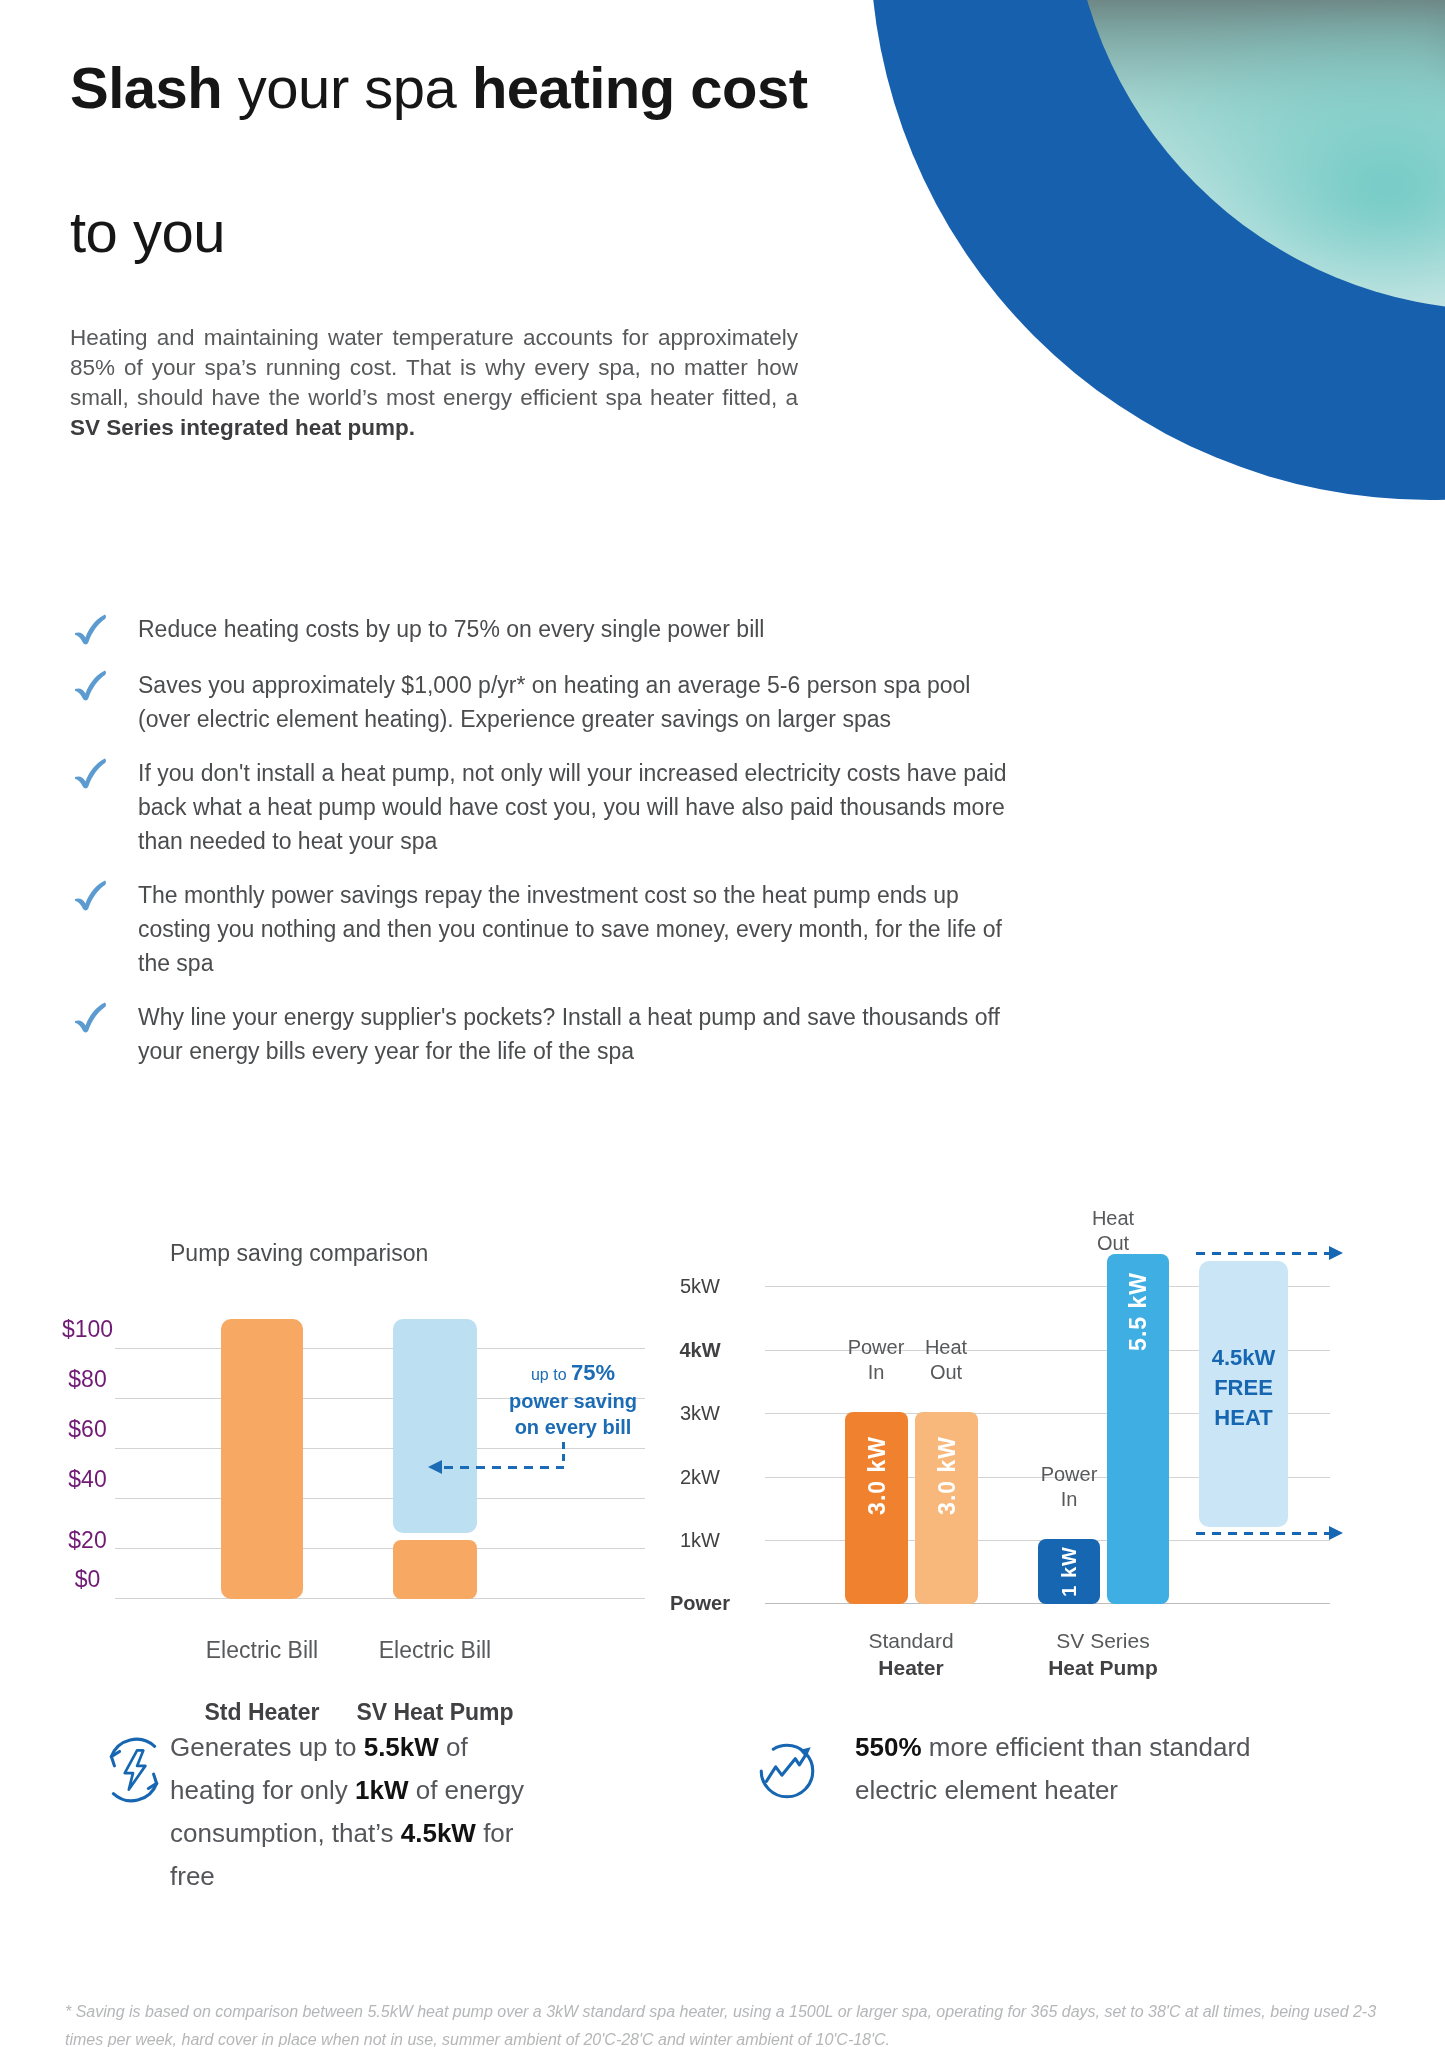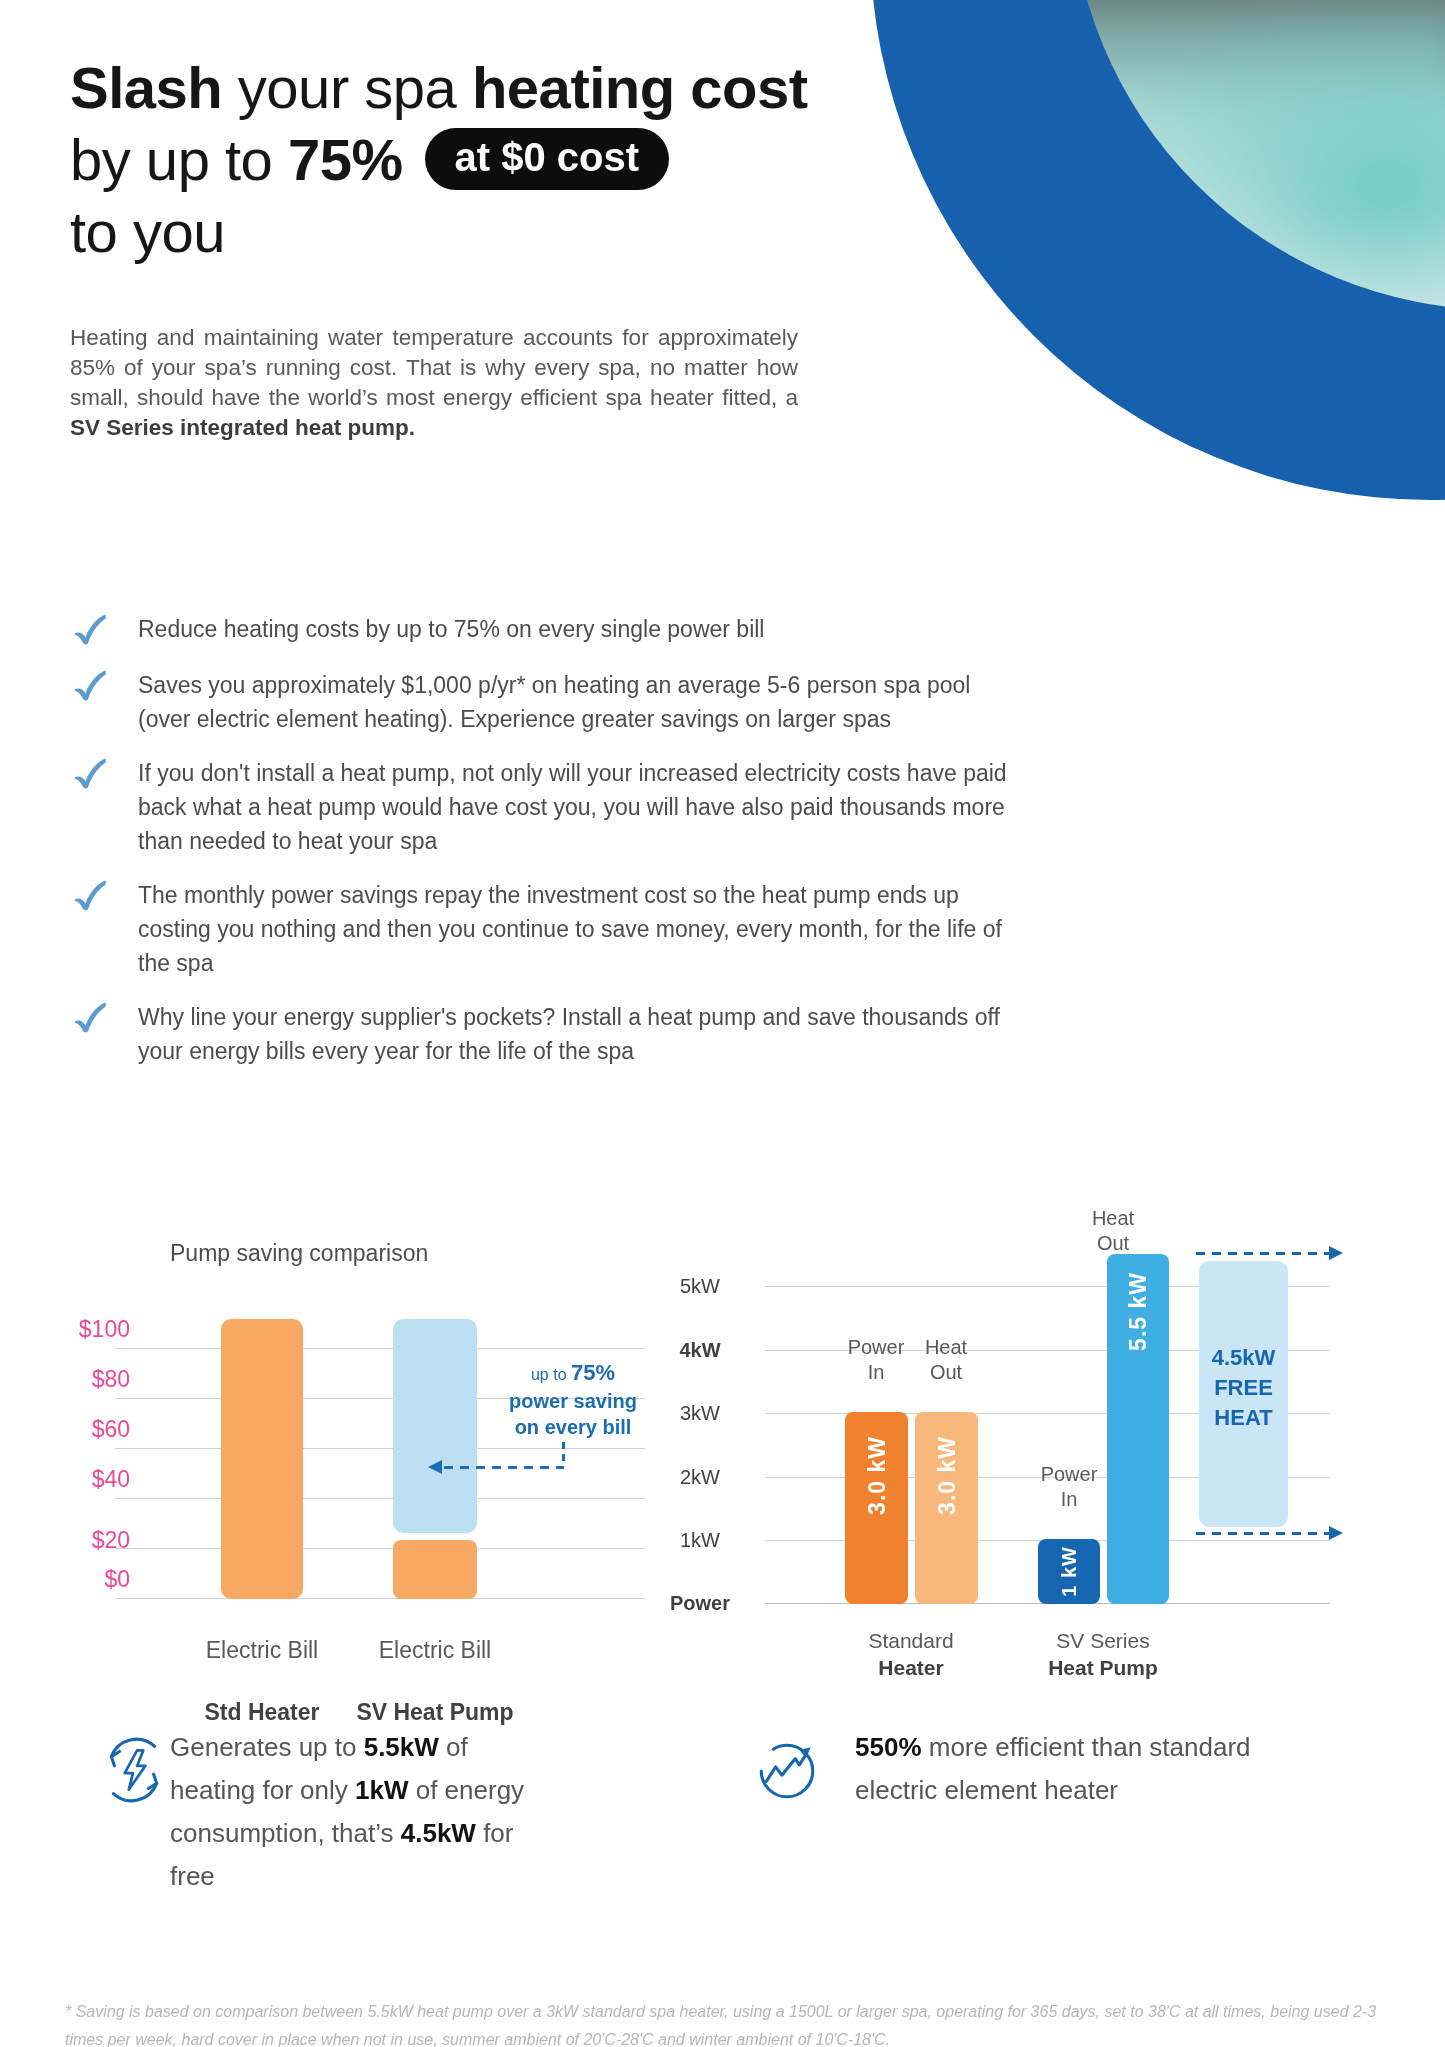--- a/index.html
+++ b/index.html
@@ -41,21 +41,21 @@
   .check-text{max-width:880px;}
 
   
   .gridline{position:absolute;height:1px;background:#d3d3d3;}
   .vtext{position:absolute;left:50%;transform:translateX(-50%) rotate(180deg);
     writing-mode:vertical-rl;color:#fff;font-weight:700;font-size:23px;letter-spacing:1px;white-space:nowrap;}
 
   
   .chart-left{position:absolute;left:70px;top:1240px;width:590px;height:470px;}
   .c1-title{position:absolute;left:100px;top:0;font-size:23px;color:#4c4d4f;}
-  .c1-ylab{position:absolute;left:-25px;width:85px;text-align:right;font-size:23px;color:#ec4899;}
+  .c1-ylab{position:absolute;left:-25px;width:85px;text-align:center;font-size:23px;color:#701a75;}
   .c1-bar{position:absolute;border-radius:10px;}
   .c1-cat{position:absolute;top:395px;width:220px;text-align:center;font-size:23px;line-height:30px;color:#58595b;}
   .c1-cat b{display:block;color:#414042;margin-top:32px;}
   .c1-ann{position:absolute;left:408px;top:120px;width:190px;text-align:center;color:#1B6CB5;line-height:26px;}
   .c1-ann .small{font-size:16px;font-weight:400;}
   .c1-ann .big{font-size:22px;font-weight:700;}
   .c1-ann .bold-line{font-size:20px;font-weight:700;display:block;}
   .dash-h{position:absolute;height:2.5px;
     background-image:repeating-linear-gradient(90deg,#1B6CB5 0 9px,transparent 9px 16px);}
   .dash-v{position:absolute;width:2.5px;
@@ -94,21 +94,21 @@
 
   <div>
     <div class="swoosh-blue"></div>
     <div class="swoosh-photo">
       <div class="photo-blur"></div>
     </div>
   </div>
 
   <h1 class="headline">
     <span><b>Slash</b><span> your spa </span><b>heating cost</b></span><br>
-    <span><span>by up to </span><b>75%</b><span class="badge">at $0 cost</span></span><br>
+    <br>
     <span>to you</span>
   </h1>
 
   <p class="intro"><span>Heating and maintaining water temperature accounts for approximately 85% of your spa’s running cost. That is why every spa, no matter how small, should have the world’s most energy efficient spa heater fitted, a </span><b>SV Series integrated heat pump.</b></p>
 
   <ul class="checklist">
     <li class="check-item">
       <svg class="check-icon" viewBox="0 0 36 36">
           <path d="M3 21 C7.5 19.5 11 21 13.5 25.5 C17.5 14 26 5.5 33 2.5 C34.3 3.8 34.3 6 33 7 C26.5 11.5 20 19.5 16.3 30.5 C15.2 33 12 33 10.8 30.6 C9 26.5 6.5 23.6 3 22.8 Z" fill="#5B9BD0"></path>
         </svg>

